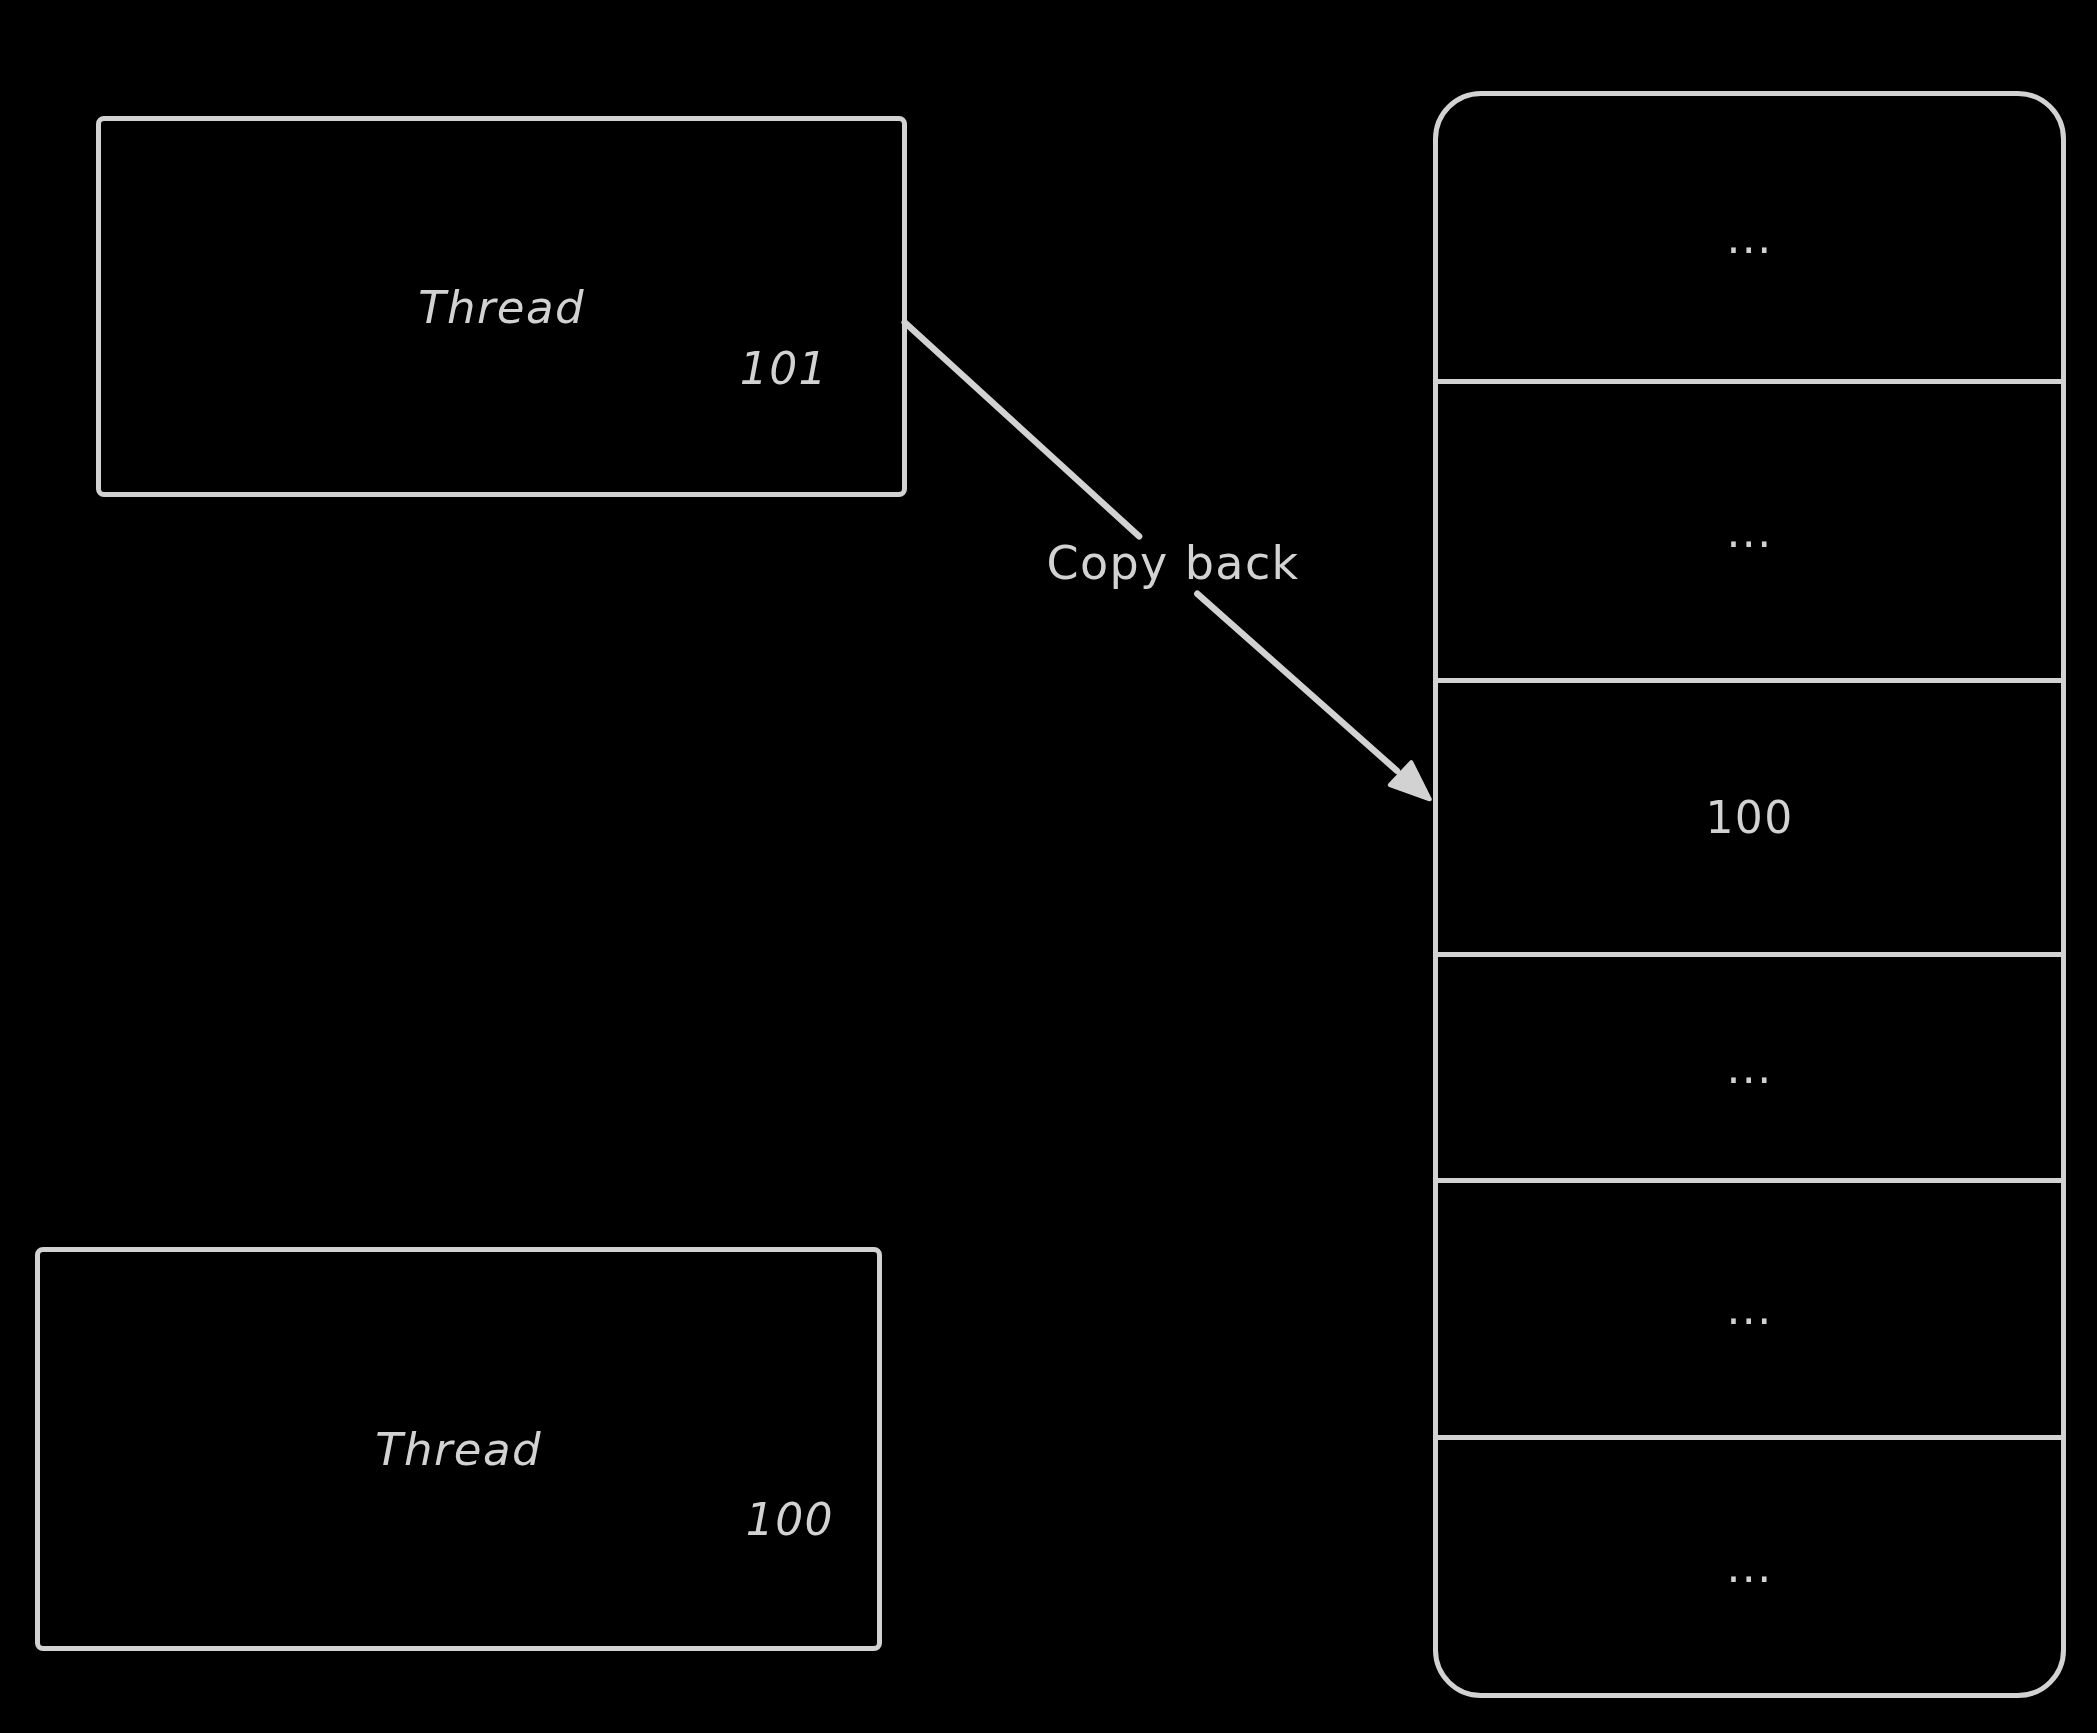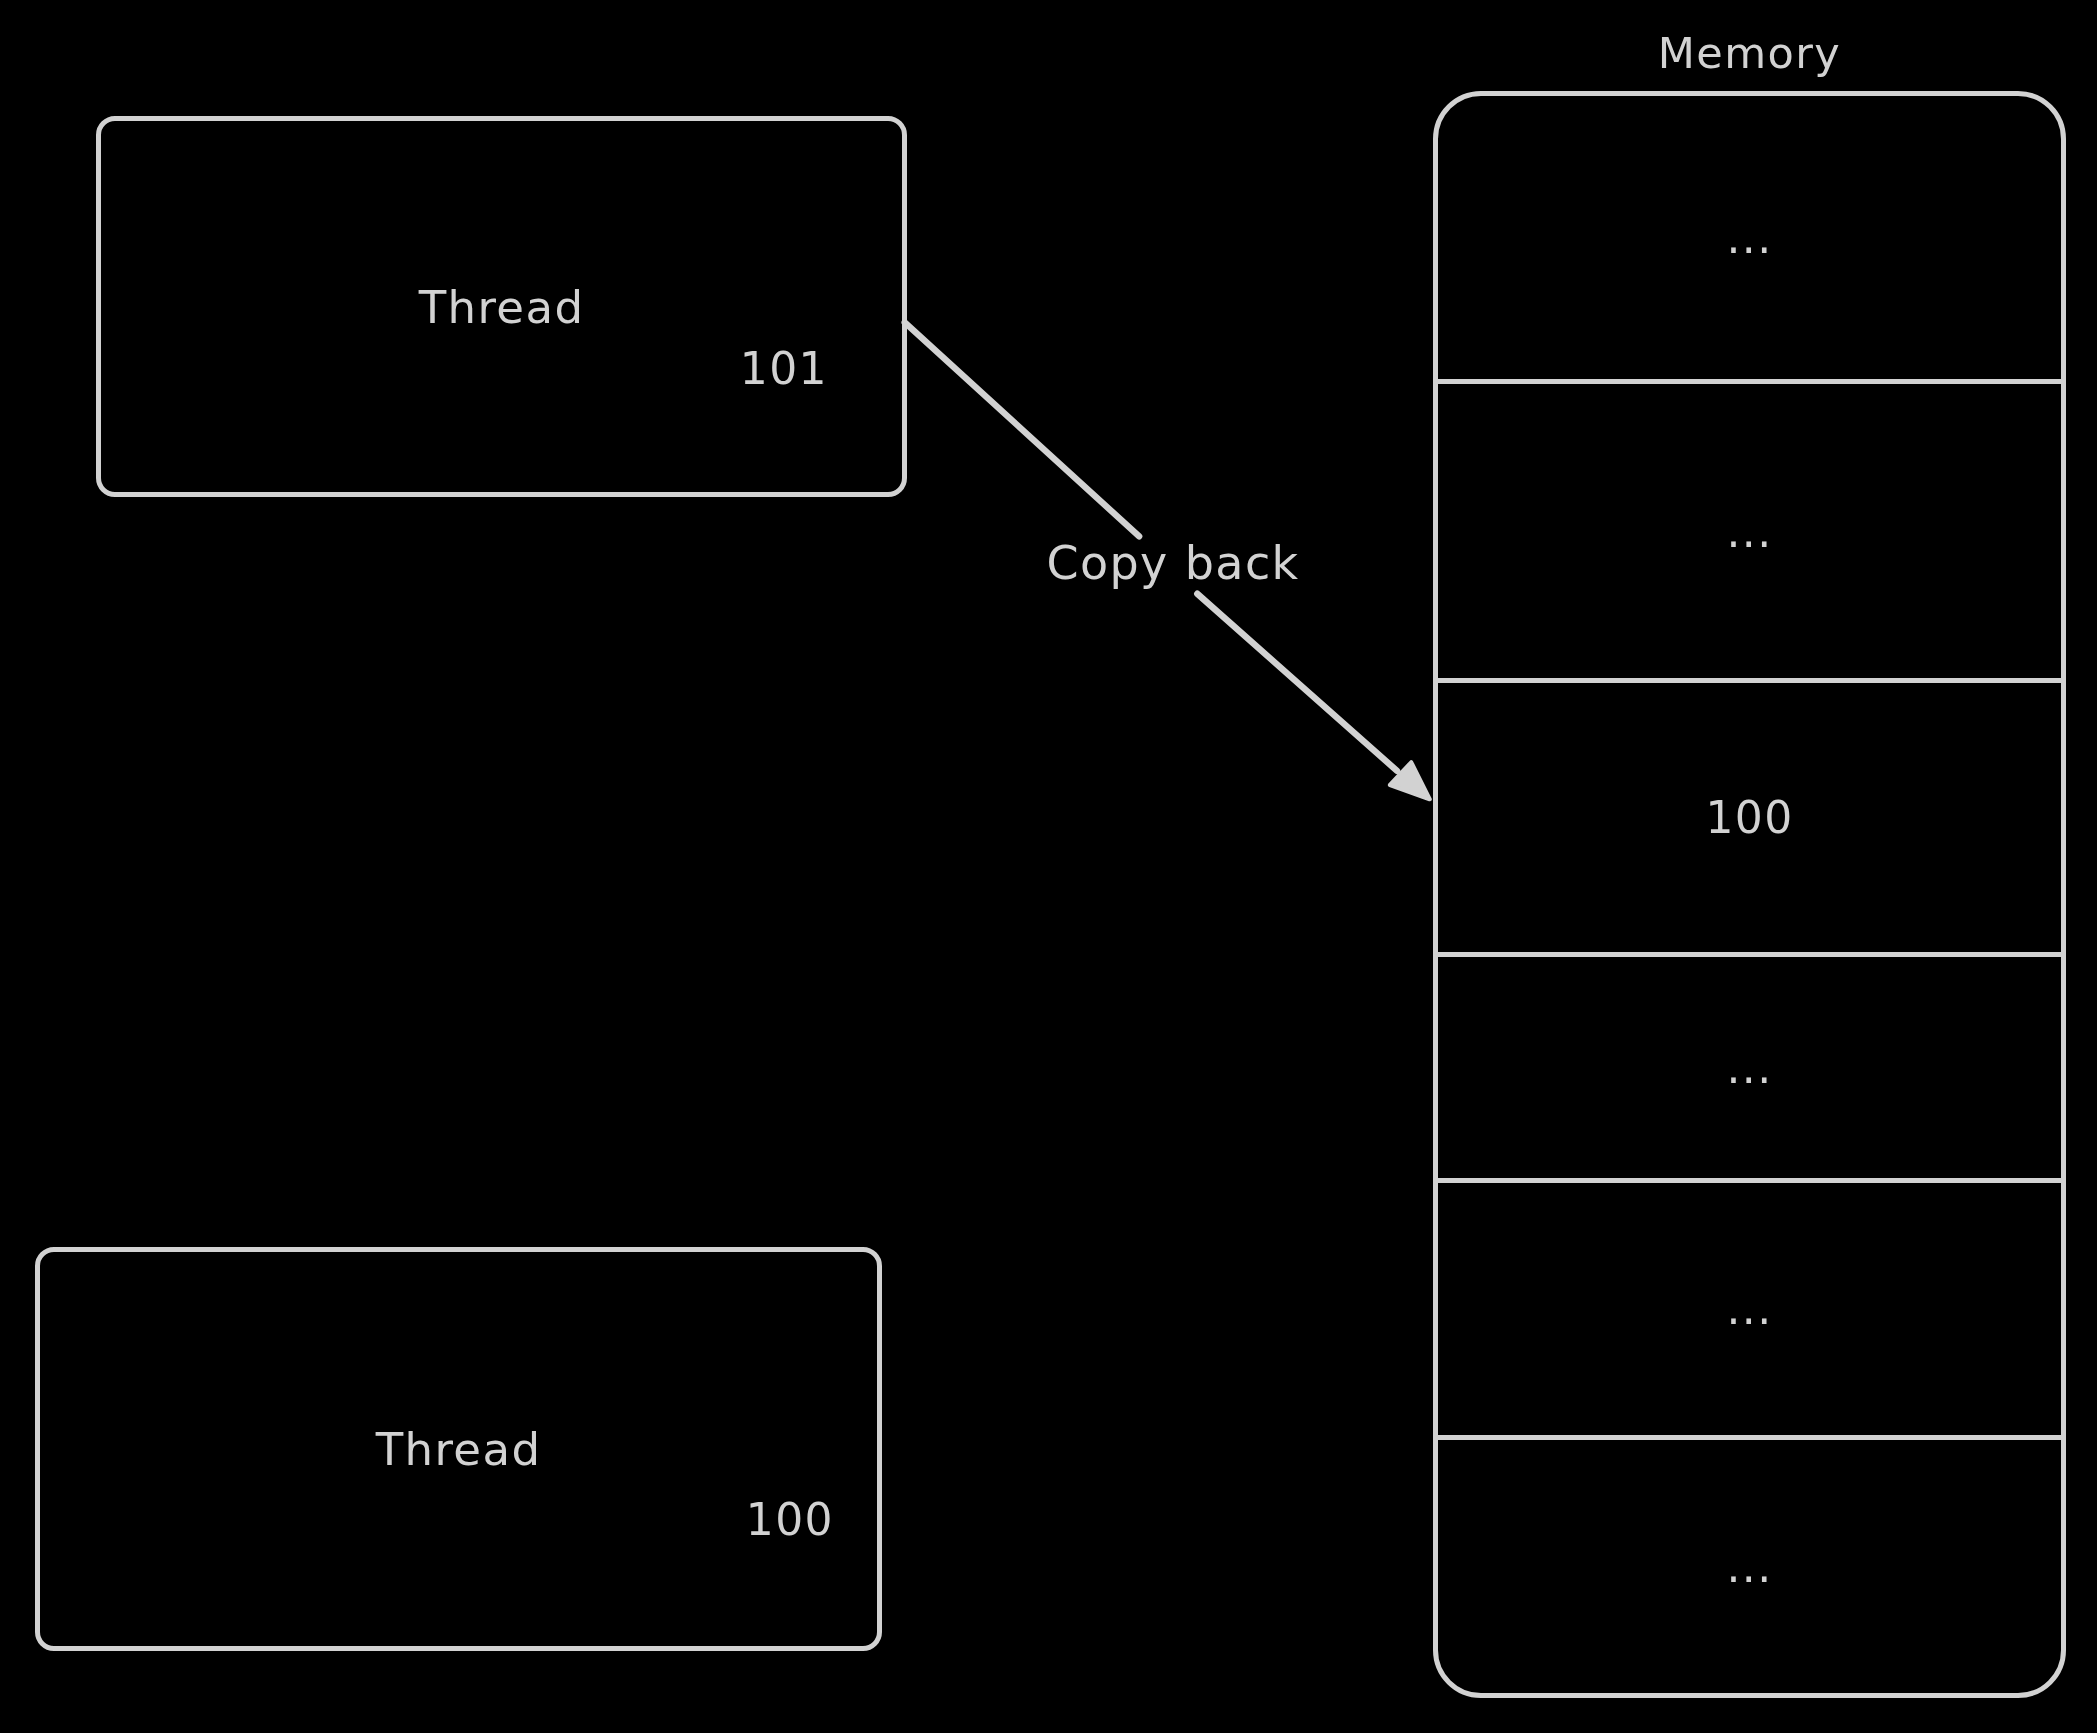--- a/index.html
+++ b/index.html
@@ -15,21 +15,21 @@
     overflow: hidden;
     font-family: "DejaVu Sans", sans-serif;
     color: #d2d2d2;
   }
   .box {
     position: absolute;
     border: 5.7px solid #d2d2d2;
     box-sizing: border-box;
     background: transparent;
   }
-  .thread-box { border-radius: 19px; }
+  .thread-box { border-radius: 8px; font-style: italic; }
   .thread-1 { left: 96px; top: 116px; width: 811px; height: 381px; }
   .thread-2 { left: 35px;  top: 1247px; width: 847px; height: 404px; }
   .box-label {
     position: absolute;
     left: 50%; top: 50%;
     transform: translate(-50%, -50%);
     font-size: 45px;
     letter-spacing: 1.4px;
     white-space: nowrap;
   }
@@ -99,21 +99,20 @@
   <div class="box thread-box thread-1">
     <span class="box-label">Thread</span>
     <span class="box-value">101</span>
   </div>
 
   <div class="box thread-box thread-2">
     <span class="box-label">Thread</span>
     <span class="box-value">100</span>
   </div>
 
-  <div class="memory-title">Memory</div>
   <div class="box memory-box">
     <div class="memory-cell cell-0">
       <span>...</span>
     </div>
     <div class="memory-cell cell-1">
       <span>...</span>
     </div>
     <div class="memory-cell cell-2">
       <span>100</span>
     </div>

